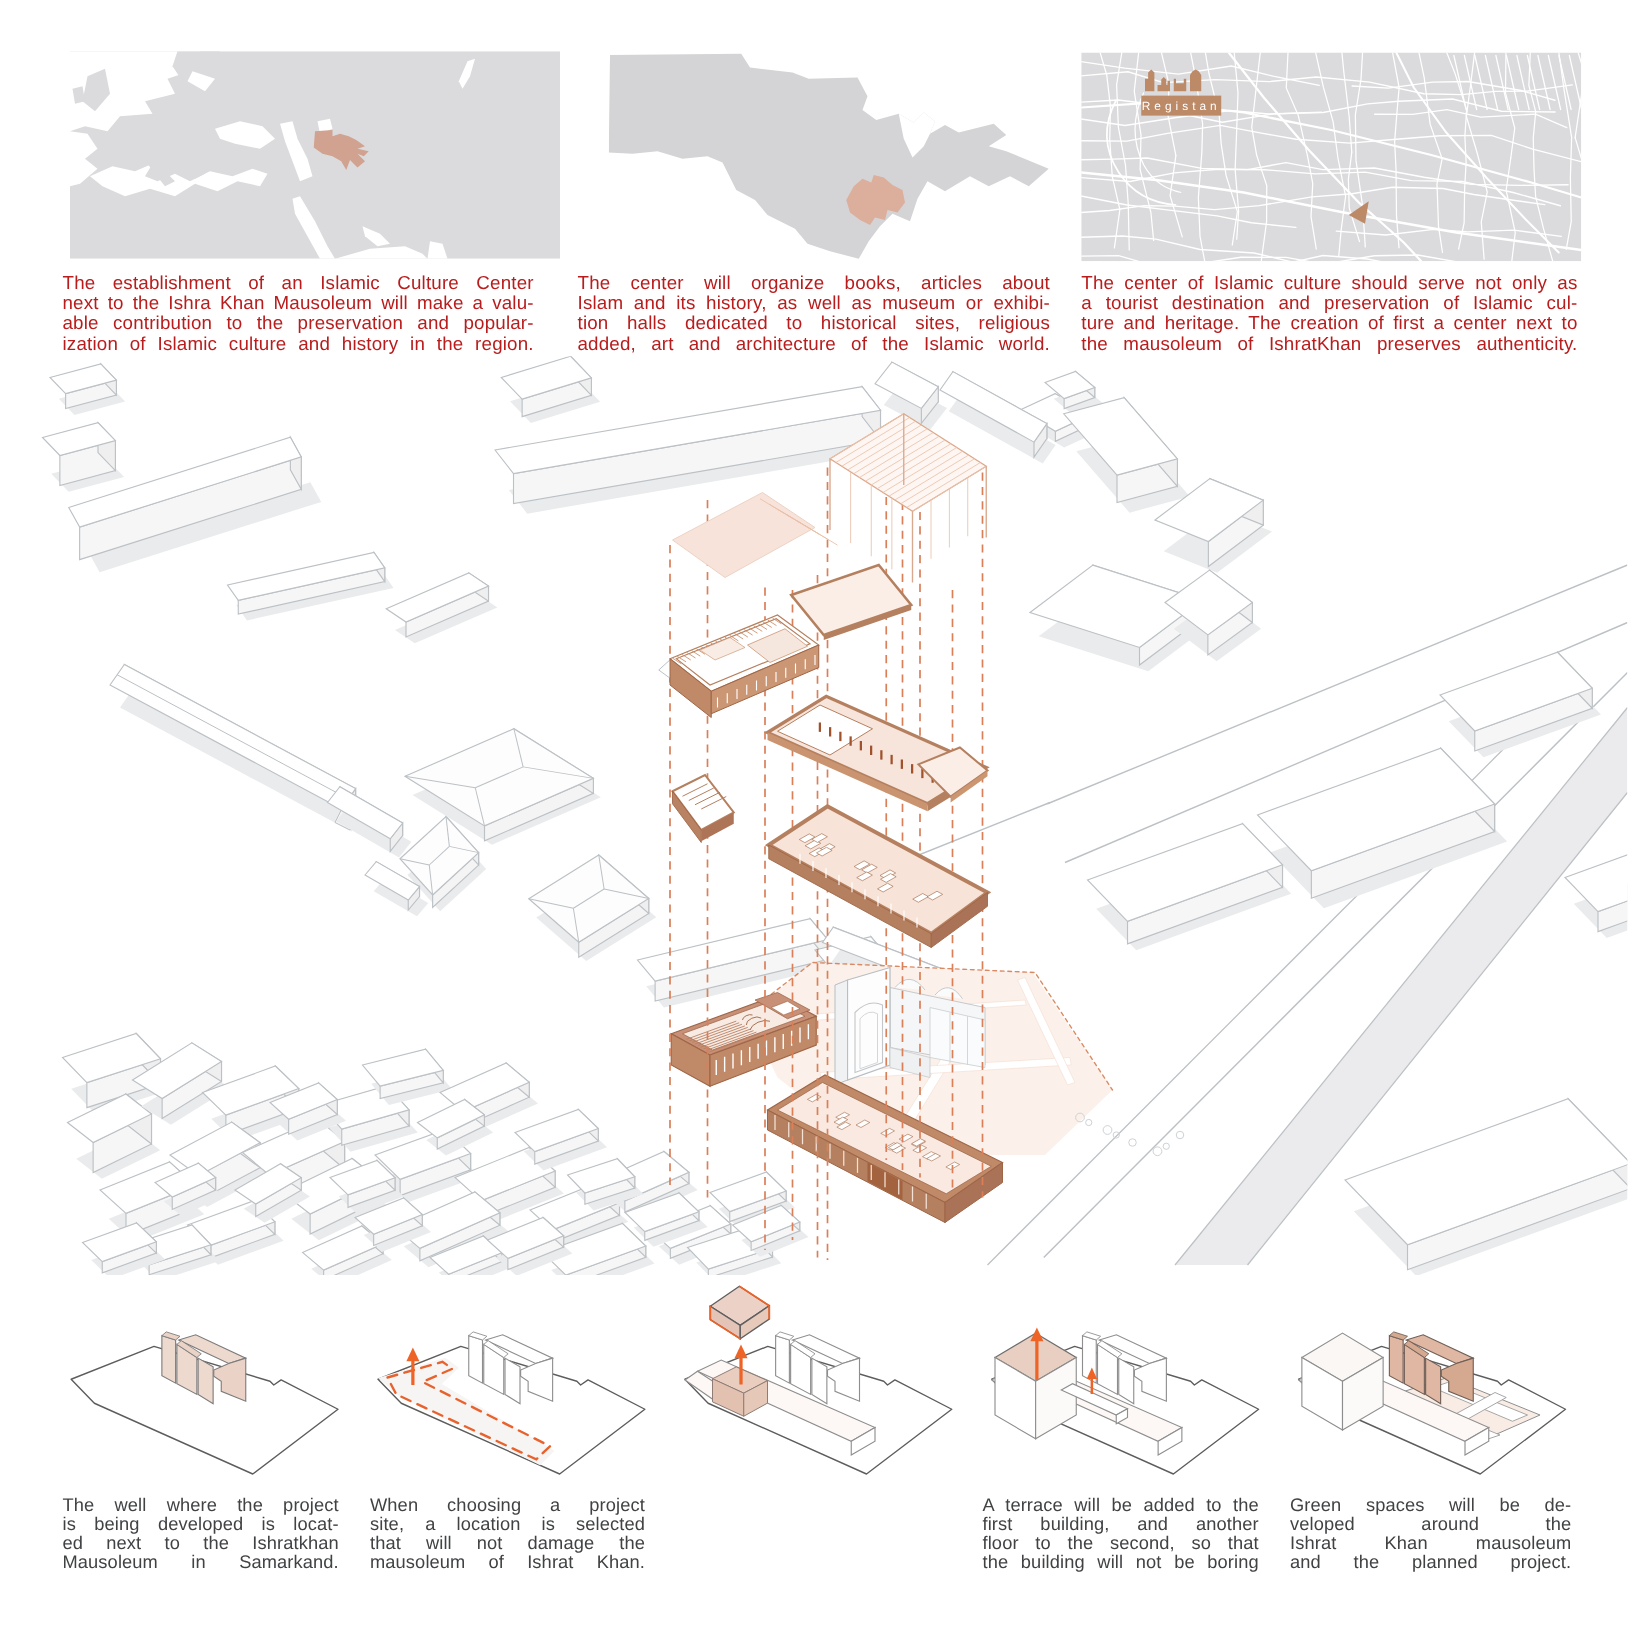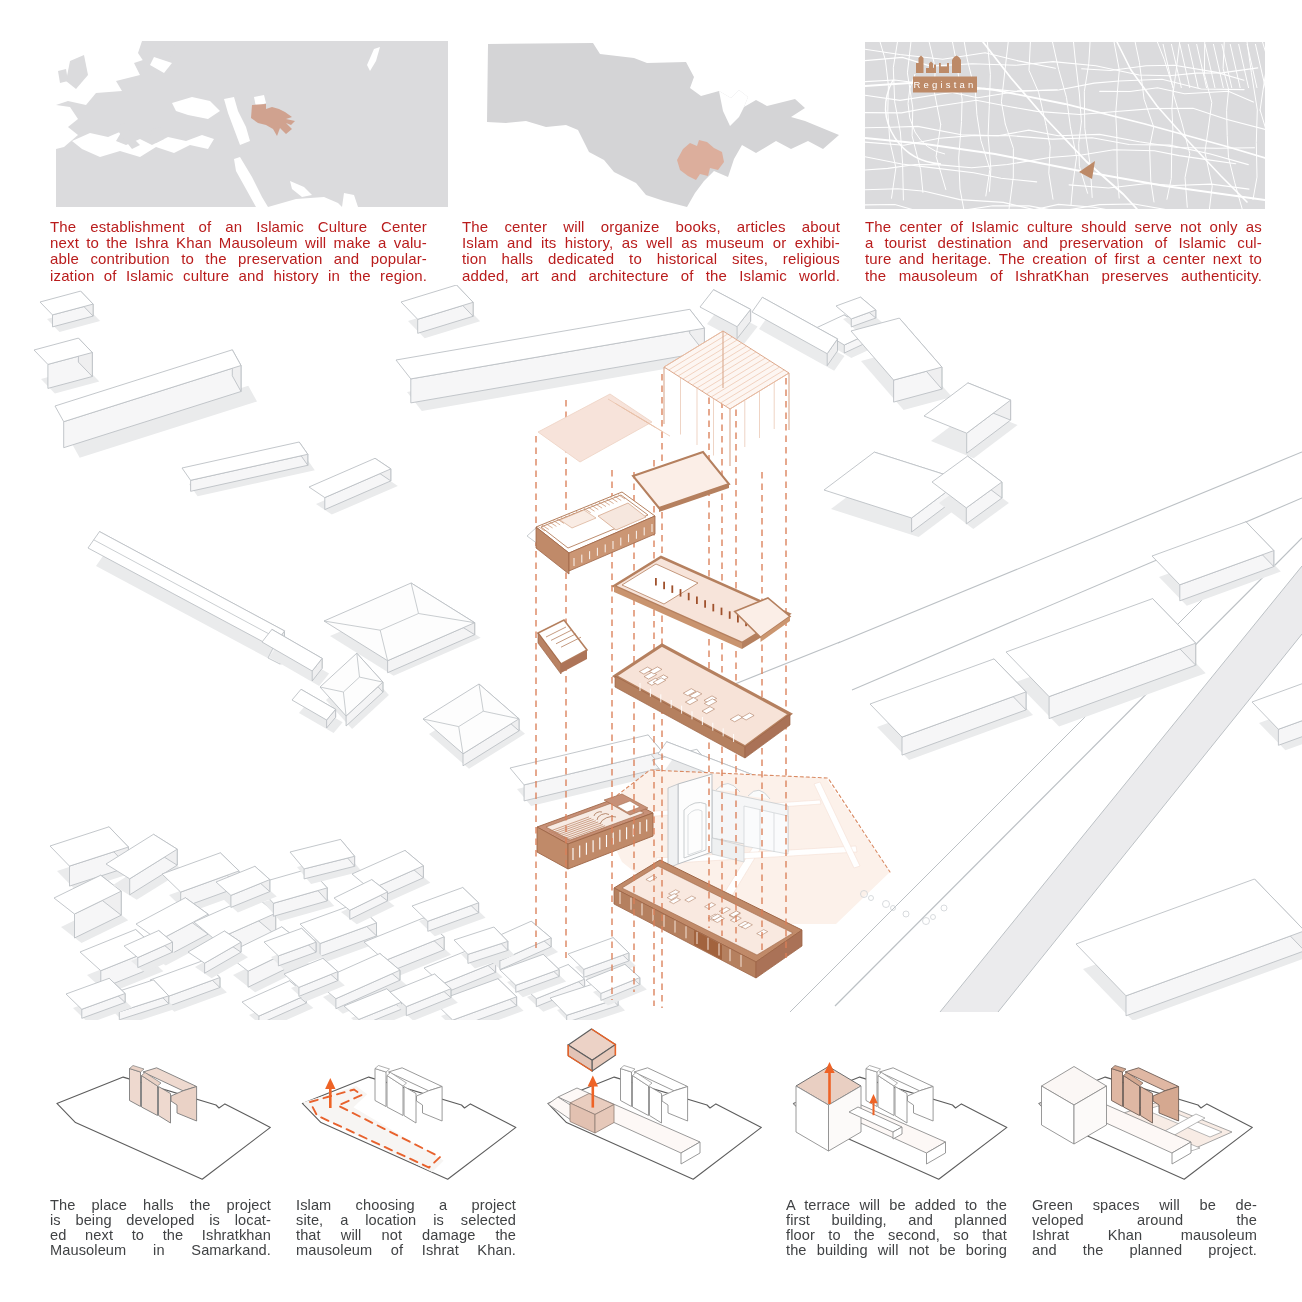--- a/index.html
+++ b/index.html
@@ -963,37 +963,37 @@
         <polygon points="1165.0,70.8 1178.6,66.5 1178.6,101.0 1159.0,93.0 1159.0,85.0 1153.0,81.0 1153.0,76.0" fill="#d5a890" stroke="#6f5f57" stroke-width="0.9" stroke-linejoin="miter"></polygon>
         <polygon points="1111.5,48.5 1122.5,52.0 1122.5,86.5 1111.5,80.5" fill="#dfb7a3" stroke="#6f5f57" stroke-width="0.9" stroke-linejoin="miter"></polygon>
         <polygon points="1111.5,48.5 1115.0,45.5 1126.0,49.0 1122.5,52.0" fill="#d5a890" stroke="#6f5f57" stroke-width="0.7" stroke-linejoin="miter"></polygon>
         <polygon points="1123.5,55.5 1139.5,66.0 1139.5,95.5 1123.5,87.0" fill="#dfb7a3" stroke="#6f5f57" stroke-width="0.9" stroke-linejoin="miter"></polygon>
         <polygon points="1123.5,55.5 1127.0,52.5 1143.0,63.0 1139.5,66.0" fill="#d5a890" stroke="#6f5f57" stroke-width="0.7" stroke-linejoin="miter"></polygon>
         <polygon points="1140.5,66.5 1152.5,73.5 1152.5,103.0 1140.5,95.5" fill="#dfb7a3" stroke="#6f5f57" stroke-width="0.9" stroke-linejoin="miter"></polygon>
       </g>
     </svg>
 
 <div class="cap" style="left:50px;top:1198px;width:221px">
-      <div>The place halls the project</div>
+      <div>The well where the project</div>
       <div>is being developed is locat-</div>
       <div>ed next to the Ishratkhan</div>
       <div>Mausoleum in Samarkand.</div>
     </div>
 
 <div class="cap" style="left:296px;top:1198px;width:220px">
-      <div>Islam choosing a project</div>
+      <div>When choosing a project</div>
       <div>site, a location is selected</div>
       <div>that will not damage the</div>
       <div>mausoleum of Ishrat Khan.</div>
     </div>
 
 
 <div class="cap" style="left:786px;top:1198px;width:221px">
       <div>A terrace will be added to the</div>
-      <div>first building, and planned</div>
+      <div>first building, and another</div>
       <div>floor to the second, so that</div>
       <div>the building will not be boring</div>
     </div>
 
 <div class="cap" style="left:1032px;top:1198px;width:225px">
       <div>Green spaces will be de-</div>
       <div>veloped around the</div>
       <div>Ishrat Khan mausoleum</div>
       <div>and the planned project.</div>
     </div>

